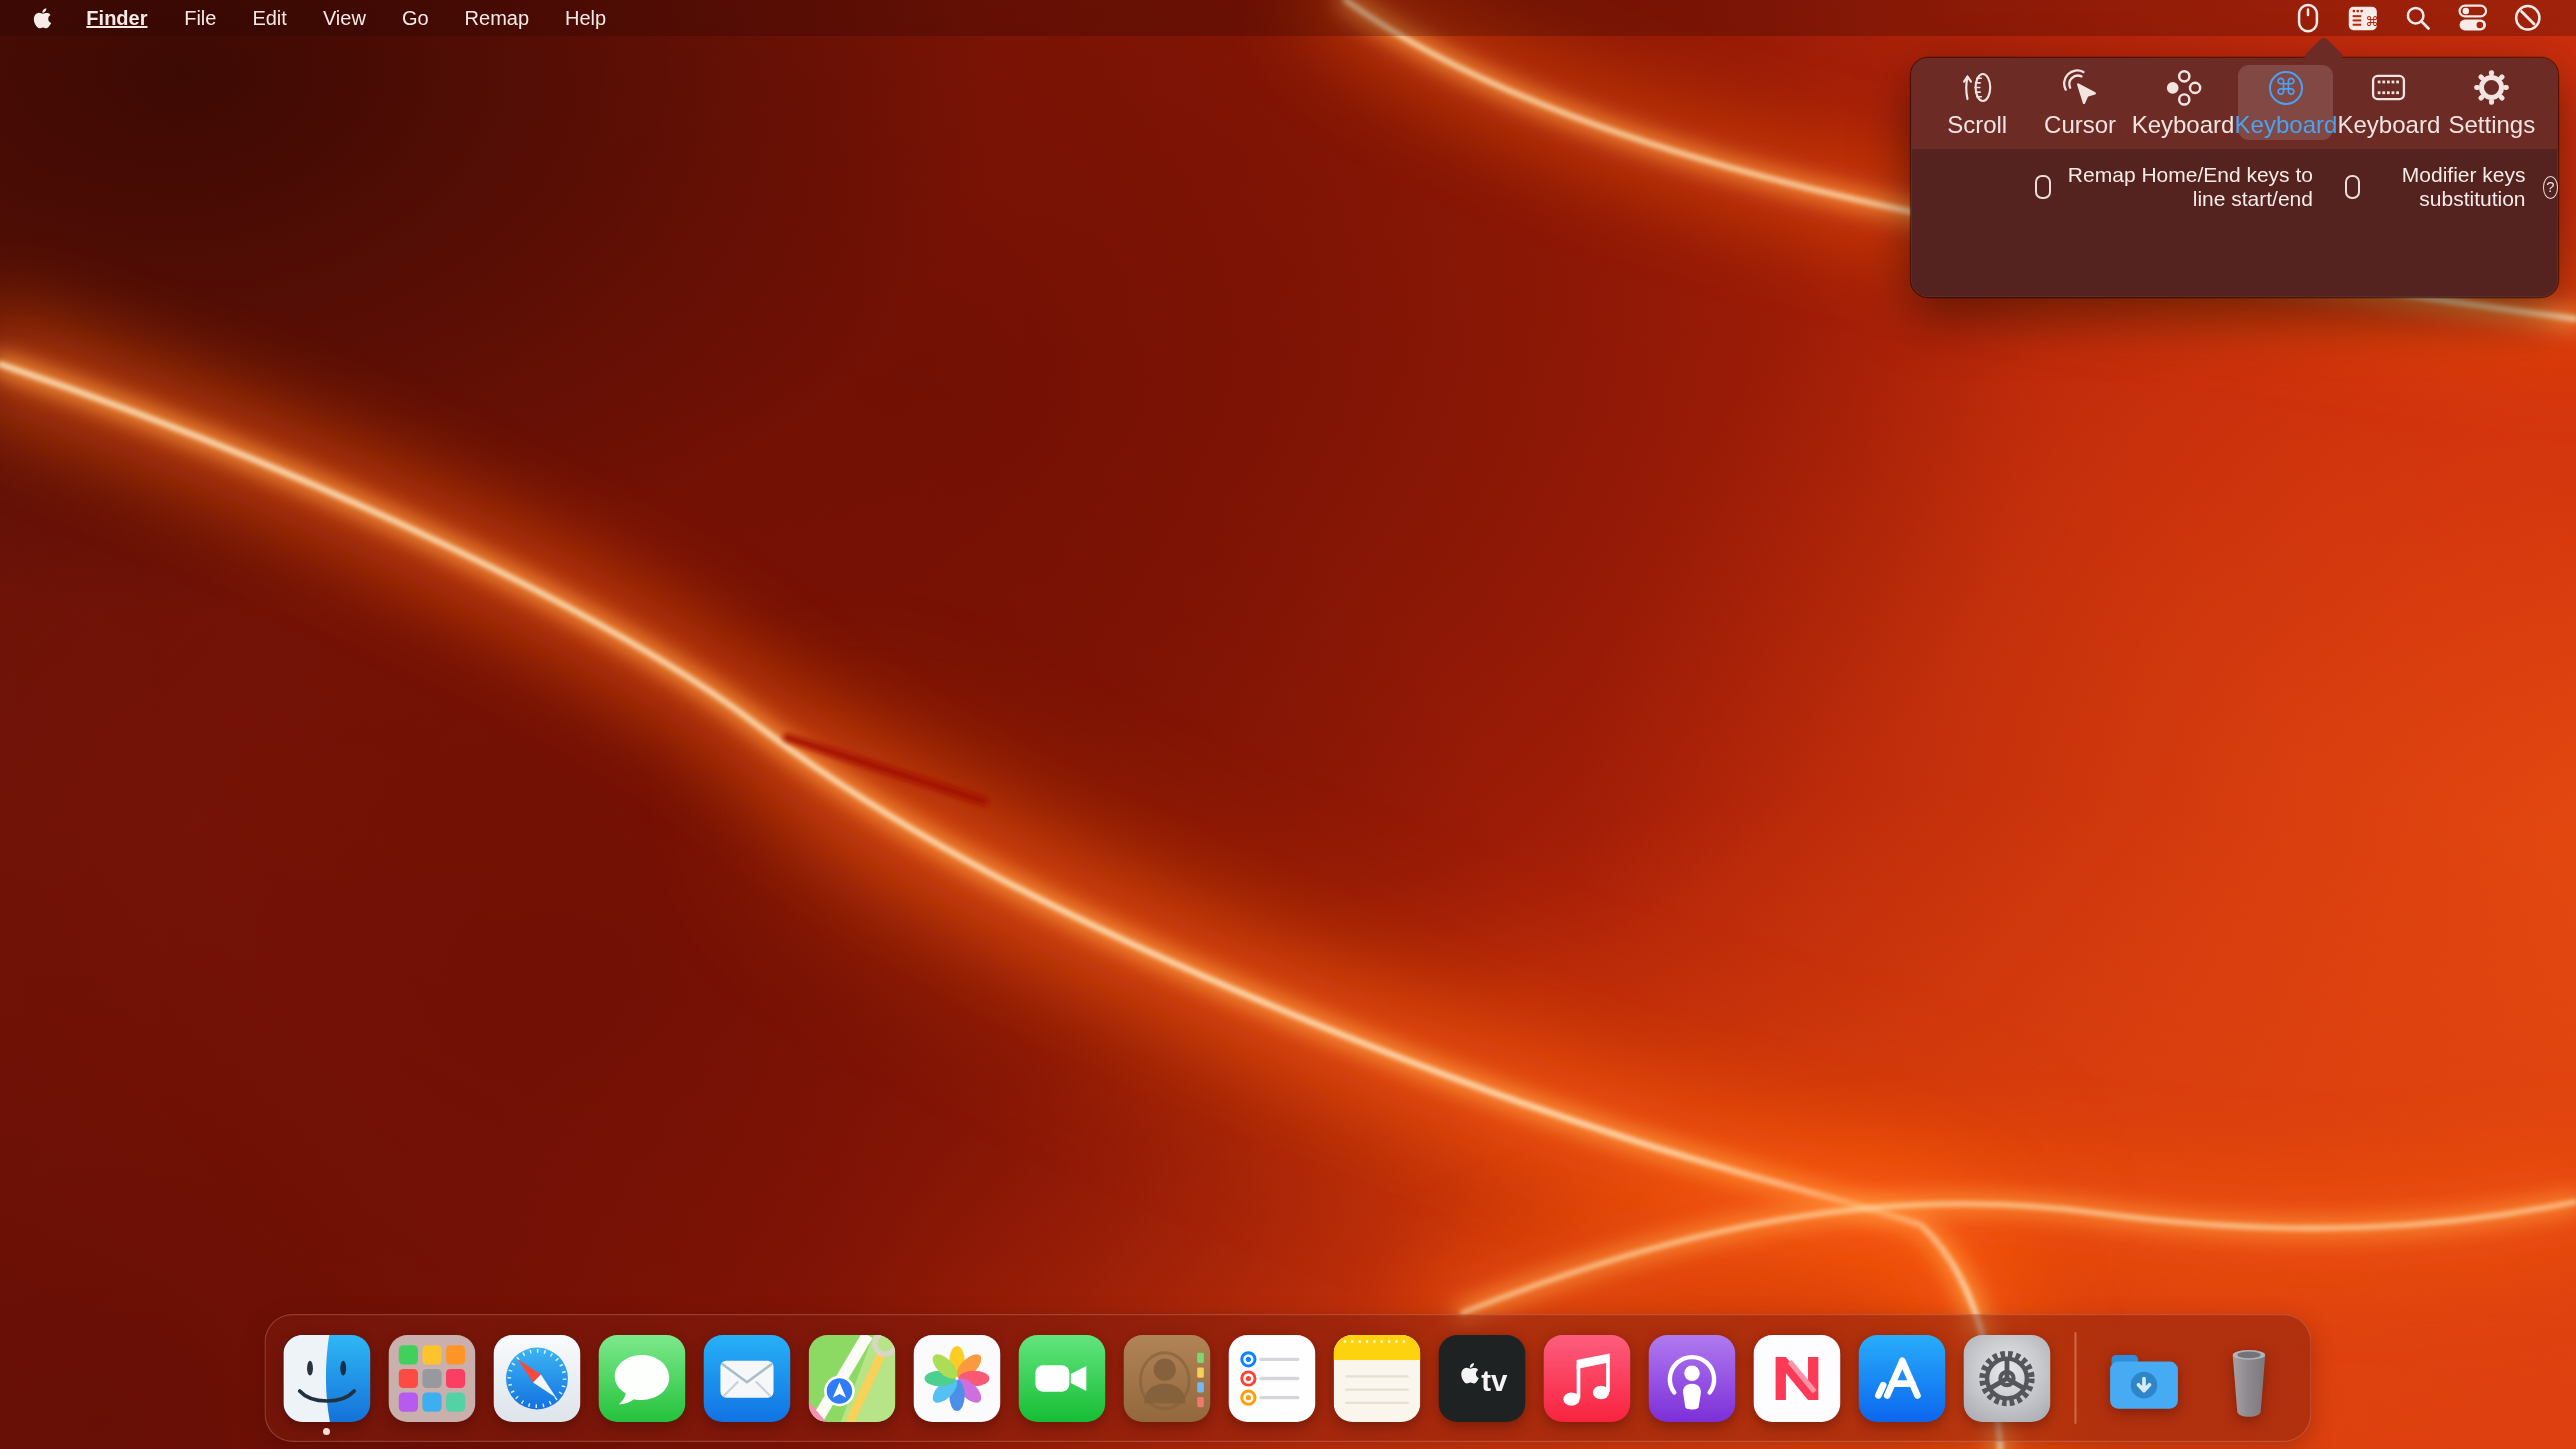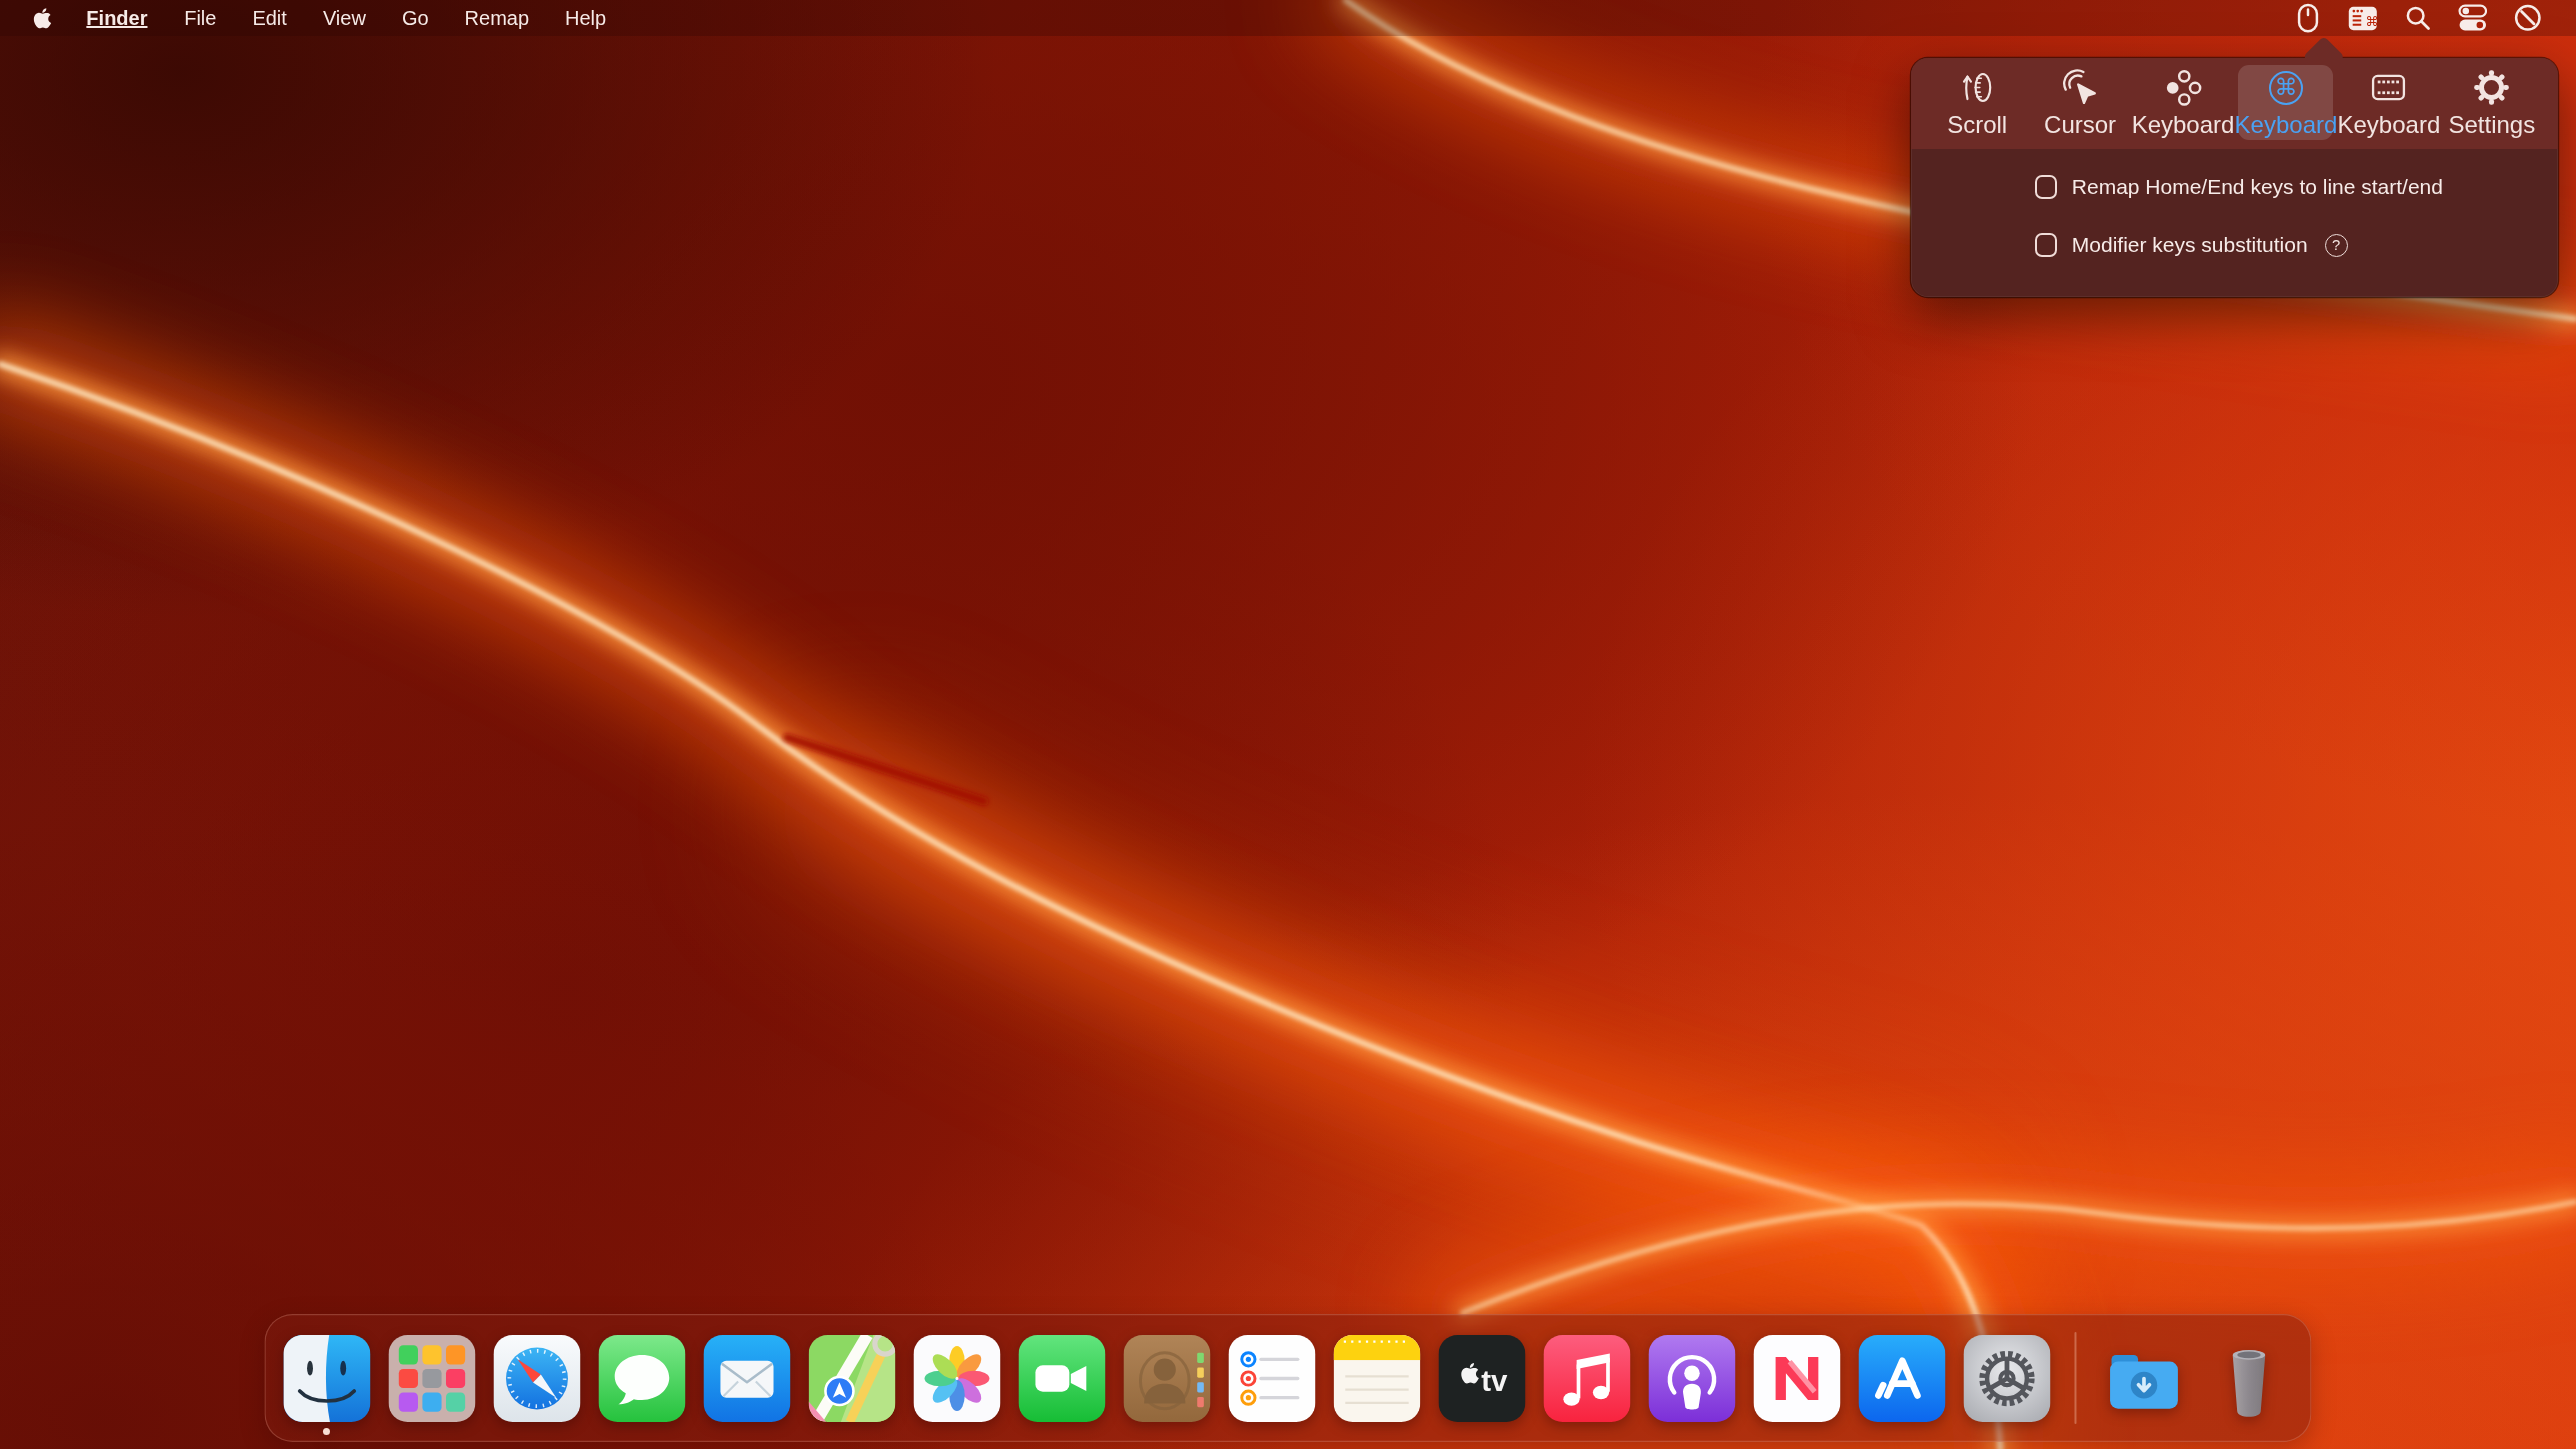--- a/index.html
+++ b/index.html
@@ -43,21 +43,21 @@
   .tabs { position:absolute; top:7px; left:18.7px; right:18.7px; display:flex;
     justify-content:space-between; z-index:2; }
   .tab { width:95px; height:75px; border-radius:11px; display:flex; flex-direction:column;
     align-items:center; justify-content:center; gap:5.4px; color:#f2e4e1; cursor:default; }
   .tab.selected { background:rgba(255,255,255,.14); color:#4aa2f3; }
   .tab-ic { height:39px; display:flex; align-items:center; justify-content:center; }
   .tab-label { font-size:24px; line-height:1; }
   .cmdcircle { width:34px; height:34px; border:2.3px solid #4aa2f3; border-radius:50%;
     color:#4aa2f3; font-size:23px; line-height:1; display:flex; align-items:center;
     justify-content:center; font-family:"DejaVu Sans",sans-serif; }
-  .options { position:absolute; left:124px; top:116px; display:flex; flex-direction:column;
+  .options { position:absolute; left:124px; top:116px; display:flex; flex-direction:row;
     gap:32px; z-index:2;text-align:right; }
   .opt { display:flex; align-items:center; gap:14.8px; font-size:21px; color:#f7ebe8; height:26px; }
   .cb { width:22px; height:24px; border:2.3px solid #f0dcd8; border-radius:7px; background:transparent; }
   .help { width:23px; height:23px; border-radius:50%; border:1.9px solid #eddcd8;
     font-size:14.8px; display:flex; align-items:center; justify-content:center;
     margin-left:2.3px; color:#f3e2de; }
 
   
   .dock { position:absolute; left:50%; transform:translateX(-50%); top:1314px; height:128px; z-index:5;
     border-radius:28px; background:rgba(125,27,15,.47);

